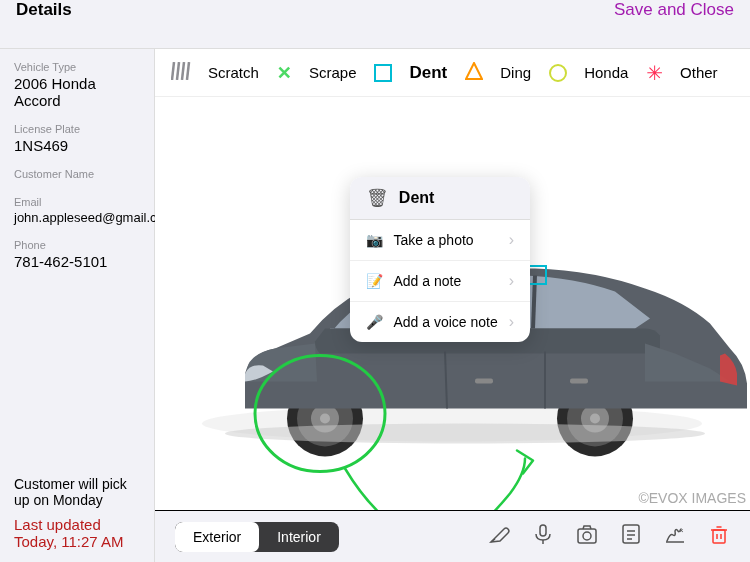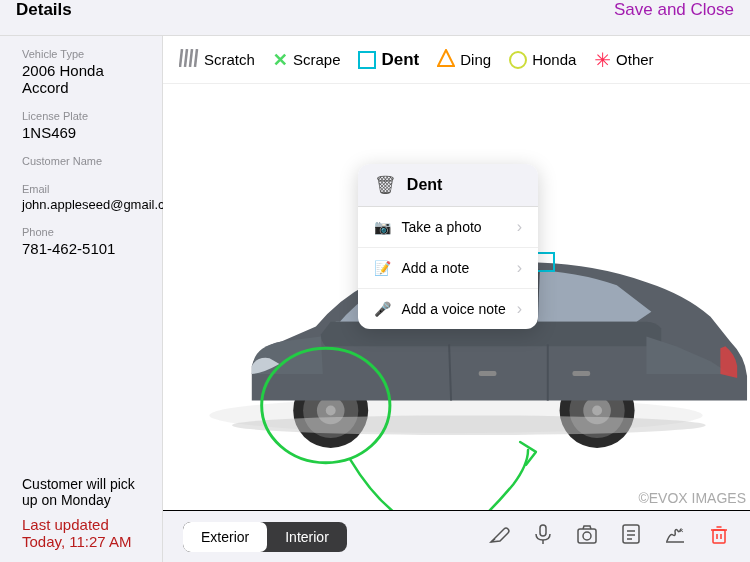--- a/index.html
+++ b/index.html
@@ -1,39 +1,39 @@
 <!DOCTYPE html>
 <html><head>
   <meta charset="utf-8">
   <style>
     * { box-sizing: border-box; margin: 0; padding: 0; }
     body { font-family: -apple-system, BlinkMacSystemFont, 'Helvetica Neue', Arial, sans-serif; background: #f2f2f7; width: 750px; height: 562px; overflow: hidden; display: flex; flex-direction: column; }
 
     
-    .header { display: flex; align-items: flex-end; justify-content: space-between; background: #f2f2f7; padding: 15px 16px; height: 36px; border-bottom: 1px solid #ddd; }
+    .header { display: flex; align-items: flex-start; justify-content: space-between; background: #f2f2f7; padding: 0 16px; height: 49px; border-bottom: 1px solid #ddd; }
     .header-title { font-size: 17px; font-weight: 600; color: #000; }
     .save-close-btn { font-size: 17px; color: #a21caf; font-weight: 400; cursor: pointer; }
 
     
-    .main { display: flex; flex: 1; overflow: hidden; padding-left: 8px; }
+    .main { display: flex; flex: 1; overflow: hidden; }
 
     
     .sidebar { width: 155px; background: #f2f2f7; border-right: 1px solid #ddd; padding: 12px 14px; display: flex; flex-direction: column; gap: 0; }
     .sidebar-field { margin-bottom: 14px; }
     .sidebar-label { font-size: 11px; color: #8e8e93; margin-bottom: 2px; }
     .sidebar-value { font-size: 15px; color: #000; }
     .sidebar-note { font-size: 14px; color: #000; margin-top: auto; margin-bottom: 8px; }
     .sidebar-updated { font-size: 15px; color: #b91c1c; margin-top: auto; }
 
     
     .right-panel { flex: 1; display: flex; flex-direction: column; background: #fff; position: relative; }
 
     
     .damage-toolbar { display: flex; align-items: center; justify-content: flex-start; gap: 18px; padding: 8px 16px; background: #fff; border-bottom: 1px solid #eee; height: 48px; }
-    .damage-item { display: flex; align-items: center; gap: 5px; font-size: 15px; cursor: pointer; }
+    .damage-item { display: flex; align-items: center; gap: 17px; font-size: 15px; cursor: pointer; }
     .damage-item .icon-dent { display: inline-block; width: 18px; height: 18px; border: 2.5px solid #00bcd4; }
     .damage-item .icon-chip { display: inline-block; width: 18px; height: 18px; border-radius: 50%; border: 2.5px solid #cddc39; }
 
     
     .car-area { flex: 1; position: relative; overflow: hidden; background: #fff; }
 
     
     .dent-popup { position: absolute; top: 80px; left: 195px; width: 180px; background: #fff; border-radius: 12px; box-shadow: 0 4px 20px rgba(0,0,0,0.18); overflow: hidden; z-index: 10; }
     .dent-popup-header { background: #f2f2f7; padding: 10px 16px; display: flex; align-items: center; gap: 10px; border-bottom: 1px solid #ddd; }
     .dent-popup-icon { font-size: 18px; color: #555; }

